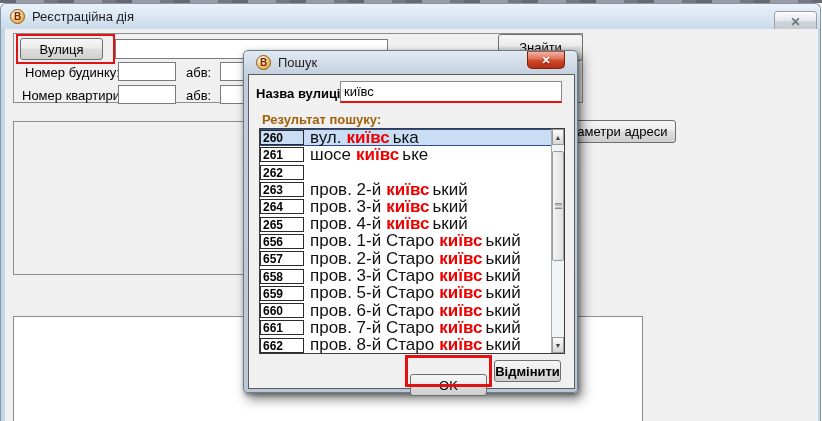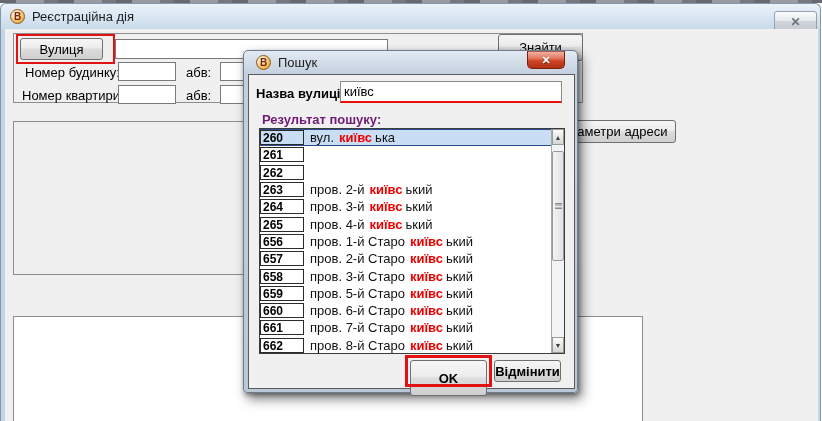--- a/index.html
+++ b/index.html
@@ -57,48 +57,48 @@
     border:1px solid #7e1f0e; border-top:1px solid #9e5a4a; border-radius:0 0 5px 5px;
     color:#fff; font-weight:bold; font-size:11px; display:flex; align-items:center;
     justify-content:center; text-shadow:0 1px 1px rgba(0,0,0,.5); }
   .pp-client { position:absolute; left:4px; top:23px; width:327px; height:315px;
     background:#f0f0f0; border:1px solid #5c5c5c; }
 
   .pp-label { position:absolute; left:7px; top:11px; font-weight:bold; color:#000; }
   .pp-search { position:absolute; left:91px; top:6px; width:222px; height:22px;
     background:#fff; border:1px solid #8a8a8a; border-bottom:2px solid #e8100a;
     font-size:13px; padding:0 3px; font-family:"Liberation Sans",sans-serif; }
-  .pp-results-label { position:absolute; left:13px; top:37px; font-weight:bold; color:#701a75; }
+  .pp-results-label { position:absolute; left:13px; top:37px; font-weight:bold; color:#a16207; }
 
   .listbox { position:absolute; left:10px; top:53px; width:306px; height:226px;
     background:#fff; border:1px solid #3c3c3c; overflow:hidden; }
   .list-rows { position:absolute; left:0; top:0; width:292px; }
   .list-row { display:flex; align-items:center; height:17.3px; background:#fff; }
   .list-row.selected { background:#c9def5; border-top:1px solid #2c4d8e; border-bottom:1px solid #2c4d8e; height:17.3px;align-items:center; }
   .row-num { display:inline-block; width:44px; height:15px; line-height:14px;
     border:1px solid #2b2b2b; font-weight:bold; font-size:12px; padding-left:2px;
     margin-left:0px; background:transparent; flex:none; }
-  .row-text { margin-left:6px; white-space:nowrap; font-size:13px; color:#111; }
+  .row-text { margin-left:6px; white-space:nowrap; font-size:17px; color:#111; }
   .row-text .match { color:#ee0000; font-weight:bold; margin:0 3px 0 5px; }
 
   .v-scrollbar { position:absolute; right:0; top:0; width:13px; height:224px;
     background:#f2f3f5; border-left:1px solid #a8a8a8; }
   .sb-btn { position:absolute; left:0; width:12px; height:16px;
     background: linear-gradient(#fcfcfc,#e8e8e8 50%,#d6d6d6); border:1px solid #9a9a9a;
     font-size:7px; color:#404040; display:flex; align-items:center; justify-content:center; }
   .sb-up { top:0; } .sb-down { bottom:0; }
   .sb-thumb { position:absolute; left:0; top:22px; width:12px; height:110px;
     background: linear-gradient(90deg,#f4f4f4,#dfe1e4); border:1px solid #9a9a9a; border-radius:2px; }
   .sb-grip { position:absolute; left:2px; top:50%; width:7px; height:6px; transform:translateY(-50%);
     border-top:1px solid #8b8b8b; border-bottom:1px solid #8b8b8b;
     background: linear-gradient(#8b8b8b 1px, transparent 1px) center / 7px 3px; }
 
   .pp-ok-redbox { position:absolute; left:156px; top:280px; width:87px; height:32px;
     border:3px solid #e31212; pointer-events:none; z-index:5; }
-  .pp-ok { position:absolute; left:161px; top:285px; width:77px; height:36px; font-weight:bold; }
+  .pp-ok { position:absolute; left:161px; top:299px; width:77px; height:22px; font-weight:normal; }
   .pp-cancel { position:absolute; left:245px; top:285px; width:67px; height:22px; font-weight:bold; }
 </style>
 </head>
 <body>
 
 <div id="stage">
 
   <div class="top-strip"></div>
 
   <div class="main-window">
@@ -149,20 +149,21 @@
 
       <div class="listbox">
         <div class="list-rows" id="rows-container">
   <div class="list-row selected">
     <span class="row-num">260</span>
     <span class="row-text"><span class="pre">вул.</span><span class="match">київс</span><span class="post">ька</span></span>
   </div>
 
   <div class="list-row">
     <span class="row-num">261</span>
+    <span class="row-text"><span class="pre">шосе</span><span class="match">київс</span><span class="post">ьке</span></span>
   </div>
 
   <div class="list-row">
     <span class="row-num">262</span>
   </div>
 
   <div class="list-row">
     <span class="row-num">263</span>
     <span class="row-text"><span class="pre">пров. 2-й</span><span class="match">київс</span><span class="post">ький</span></span>
   </div>

